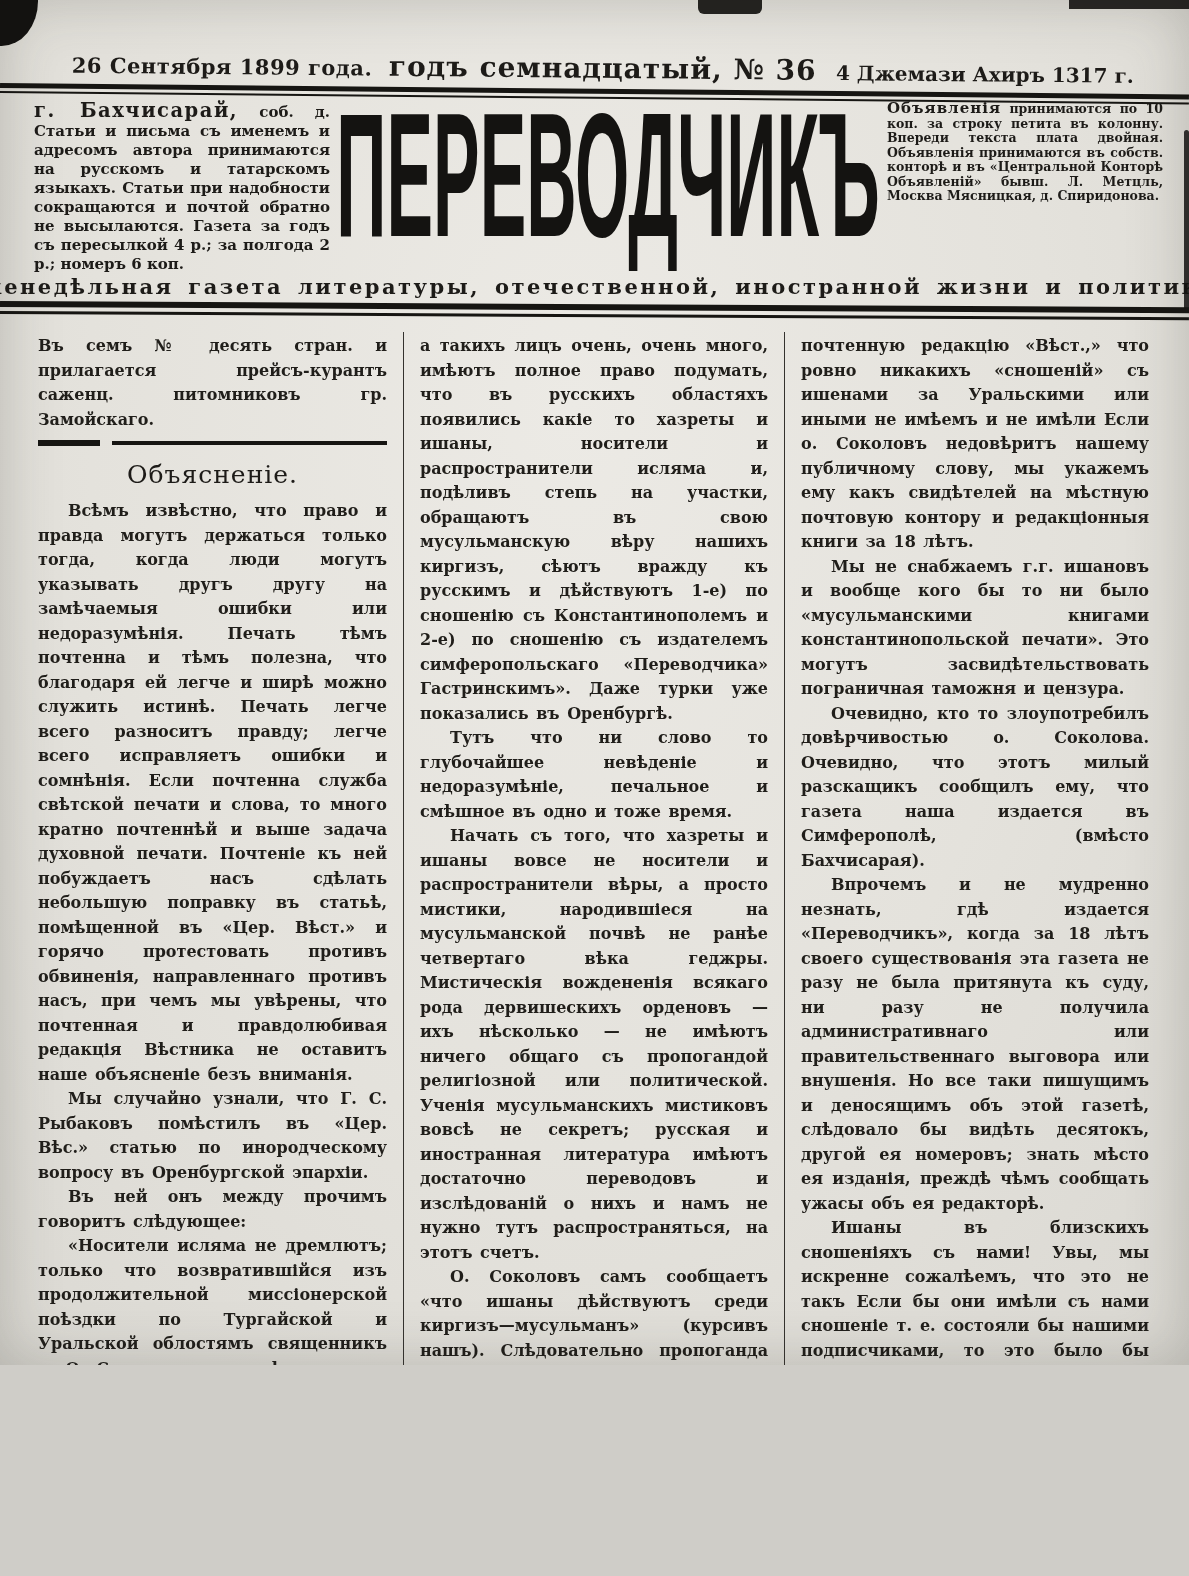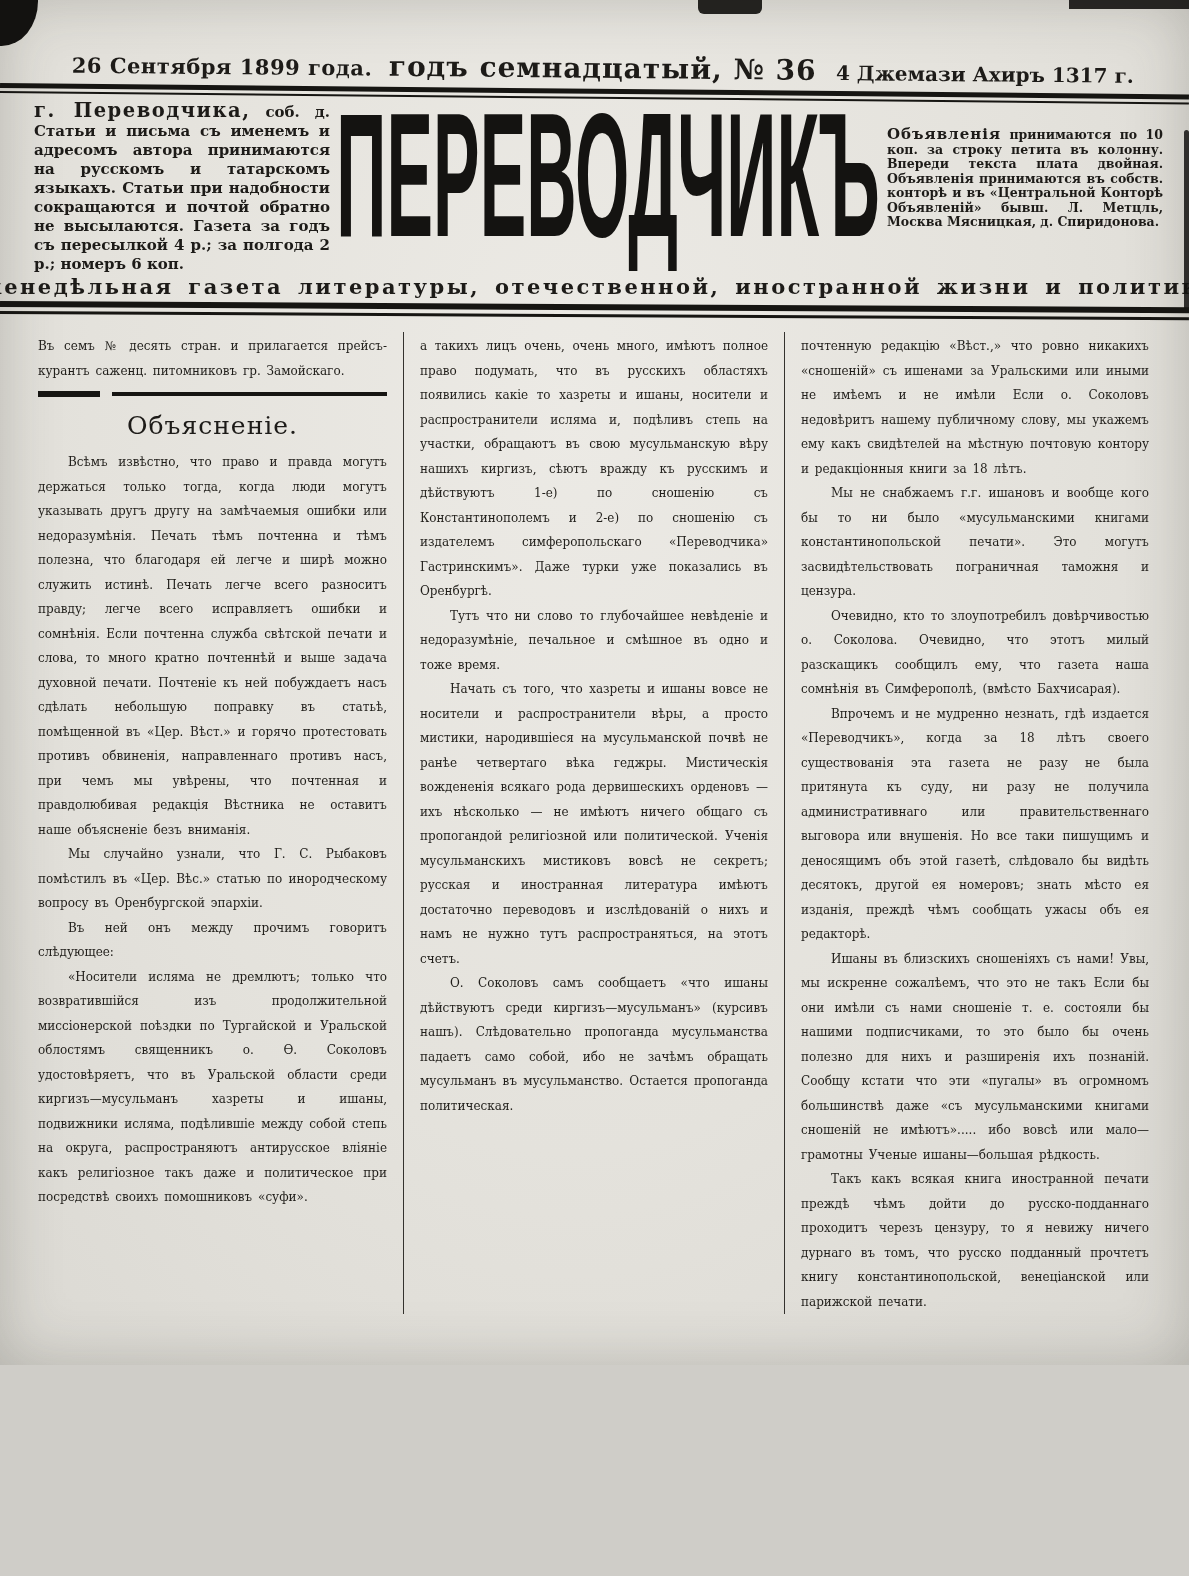--- a/index.html
+++ b/index.html
@@ -39,40 +39,40 @@
   .rule-heavy { transform: rotate(0.3deg); margin-top: 2px; }
   .rule-heavy .bar1 { height: 6px; }
   .rule-heavy .bar2 { height: 3px; margin-top: 4px; }
 
   
   .masthead-band { display: flex; align-items: flex-start; padding: 8px 26px 0 34px; }
   .info-left { width: 296px; font-weight: bold; font-size: 15px; line-height: 19px; text-align: justify; }
   .info-head { font-size: 19.5px; letter-spacing: 1.5px; }
   .title-wrap { flex: 1; padding: 2px 4px 0 4px; }
   .title-wrap svg { display: block; overflow: visible; }
-  .info-right { width: 276px; font-weight: bold; font-size: 12.5px; line-height: 14.5px; text-align: justify; padding-top: 26px; }
+  .info-right { width: 276px; font-weight: bold; font-size: 12.5px; line-height: 14.5px; text-align: justify; }
   .info-head2 { font-size: 15px; letter-spacing: 1px; }
 
   
   .subtitle-row {
     display: flex; align-items: center; justify-content: center;
     gap: 14px; padding: 2px 30px 0 30px; margin-top: -2px;
   }
   .subtitle { font-size: 21px; font-weight: bold; letter-spacing: 2.5px; word-spacing: 5px; white-space: nowrap; }
 
   
   .columns {
     display: grid; grid-template-columns: 1fr 1fr 1fr;
     padding: 10px 24px 0 22px;
     margin-top: 8px;
   }
   .col { padding: 2px 16px 0 16px; }
   .col + .col { border-left: 1.6px solid #34322e; }
   .col p {
-    font-size: 12px; font-weight: normal; line-height: 24.5px;
+    font-size: 16px; font-weight: bold; line-height: 24.5px;
     text-align: justify; text-indent: 30px; word-spacing: 2px;
     color: #201e1a;
   }
   .col p.no-indent { text-indent: 0; }
   .notice { text-indent: 0 !important; font-size: 16.5px; line-height: 25px; }
   .notice-rules { display: flex; gap: 12px; margin: 8px 0 2px 0; align-items: center; }
   .notice-rules .nr1 { width: 62px; height: 6px; background: #161512; }
   .notice-rules .nr2 { flex: 1; height: 4.5px; background: #161512; }
   .article-heading {
     font-size: 25px; font-weight: normal; text-align: center;
@@ -96,21 +96,21 @@
     <div class="date-right">4 Джемази Ахиръ 1317 г.</div>
   </div>
 
   <div class="rule-double">
     <div class="bar1"></div>
       <div class="bar2"></div>
   </div>
 
   <div class="masthead-band">
     <div class="info-left">
-      <span class="info-head">г. Переводчика,</span>
+      <span class="info-head">г. Бахчисарай,</span>
       <span>соб. д. Статьи и письма съ именемъ и адресомъ автора принимаются на русскомъ и татарскомъ языкахъ. Статьи при надобности сокращаются и почтой обратно не высылаются. Газета за годъ съ пересылкой 4 р.; за полгода 2 р.; номеръ 6 коп.</span>
     </div>
     <div class="title-wrap">
       <svg width="100%" height="150" viewBox="0 0 589 150" preserveAspectRatio="none">
         <text x="294" y="133" text-anchor="middle" font-family="Liberation Sans, DejaVu Sans, sans-serif" font-weight="bold" font-size="176" fill="#141311" textLength="583" lengthAdjust="spacingAndGlyphs">ПЕРЕВОДЧИКЪ</text>
       </svg>
     </div>
     <div class="info-right">
       <span class="info-head2">Объявленія</span>
       <span>принимаются по 10 коп. за строку петита въ колонну. Впереди текста плата двойная. Объявленія принимаются въ собств. конторѣ и въ «Центральной Конторѣ Объявленій» бывш. Л. Метцль, Москва Мясницкая, д. Спиридонова.</span>
@@ -148,21 +148,21 @@
       <p class="no-indent">а такихъ лицъ очень, очень много, имѣютъ полное право подумать, что въ русскихъ областяхъ появились какіе то хазреты и ишаны, носители и распространители исляма и, подѣливъ степь на участки, обращаютъ въ свою мусульманскую вѣру нашихъ киргизъ, сѣютъ вражду къ русскимъ и дѣйствуютъ 1-е) по сношенію съ Константинополемъ и 2-е) по сношенію съ издателемъ симферопольскаго «Переводчика» Гастринскимъ». Даже турки уже показались въ Оренбургѣ.</p>
       <p>Тутъ что ни слово то глубочайшее невѣденіе и недоразумѣніе, печальное и смѣшное въ одно и тоже время.</p>
       <p>Начать съ того, что хазреты и ишаны вовсе не носители и распространители вѣры, а просто мистики, народившіеся на мусульманской почвѣ не ранѣе четвертаго вѣка геджры. Мистическія вождененія всякаго рода дервишескихъ орденовъ — ихъ нѣсколько — не имѣютъ ничего общаго съ пропогандой религіозной или политической. Ученія мусульманскихъ мистиковъ вовсѣ не секретъ; русская и иностранная литература имѣютъ достаточно переводовъ и изслѣдованій о нихъ и намъ не нужно тутъ распространяться, на этотъ счетъ.</p>
       <p>О. Соколовъ самъ сообщаетъ «что ишаны дѣйствуютъ среди киргизъ—мусульманъ» (курсивъ нашъ). Слѣдовательно пропоганда мусульманства падаетъ само собой, ибо не зачѣмъ обращать мусульманъ въ мусульманство. Остается пропоганда политическая.</p>
 
     </div>
 
     <div class="col col3">
       <p class="no-indent">почтенную редакцію «Вѣст.,» что ровно никакихъ «сношеній» съ ишенами за Уральскими или иными не имѣемъ и не имѣли Если о. Соколовъ недовѣритъ нашему публичному слову, мы укажемъ ему какъ свидѣтелей на мѣстную почтовую контору и редакціонныя книги за 18 лѣтъ.</p>
       <p>Мы не снабжаемъ г.г. ишановъ и вообще кого бы то ни было «мусульманскими книгами константинопольской печати». Это могутъ засвидѣтельствовать пограничная таможня и цензура.</p>
-      <p>Очевидно, кто то злоупотребилъ довѣрчивостью о. Соколова. Очевидно, что этотъ милый разскащикъ сообщилъ ему, что газета наша сомнѣнія въ Симферополѣ, (вмѣсто Бахчисарая).</p>
+      <p>Очевидно, кто то злоупотребилъ довѣрчивостью о. Соколова. Очевидно, что этотъ милый разскащикъ сообщилъ ему, что газета наша издается въ Симферополѣ, (вмѣсто Бахчисарая).</p>
       <p>Впрочемъ и не мудренно незнать, гдѣ издается «Переводчикъ», когда за 18 лѣтъ своего существованія эта газета не разу не была притянута къ суду, ни разу не получила административнаго или правительственнаго выговора или внушенія. Но все таки пишущимъ и деносящимъ объ этой газетѣ, слѣдовало бы видѣть десятокъ, другой ея номеровъ; знать мѣсто ея изданія, преждѣ чѣмъ сообщать ужасы объ ея редакторѣ.</p>
       <p>Ишаны въ близскихъ сношеніяхъ съ нами! Увы, мы искренне сожалѣемъ, что это не такъ Если бы они имѣли съ нами сношеніе т. е. состояли бы нашими подписчиками, то это было бы очень полезно для нихъ и разширенія ихъ познаній. Сообщу кстати что эти «пугалы» въ огромномъ большинствѣ даже «съ мусульманскими книгами сношеній не имѣютъ»..... ибо вовсѣ или мало—грамотны Ученые ишаны—большая рѣдкость.</p>
       <p>Такъ какъ всякая книга иностранной печати преждѣ чѣмъ дойти до русско-подданнаго проходитъ черезъ цензуру, то я невижу ничего дурнаго въ томъ, что русско подданный прочтетъ книгу константинопольской, венеціанской или парижской печати.</p>
 
     </div>
 
   </div>
 </div>
 
 </body></html>

